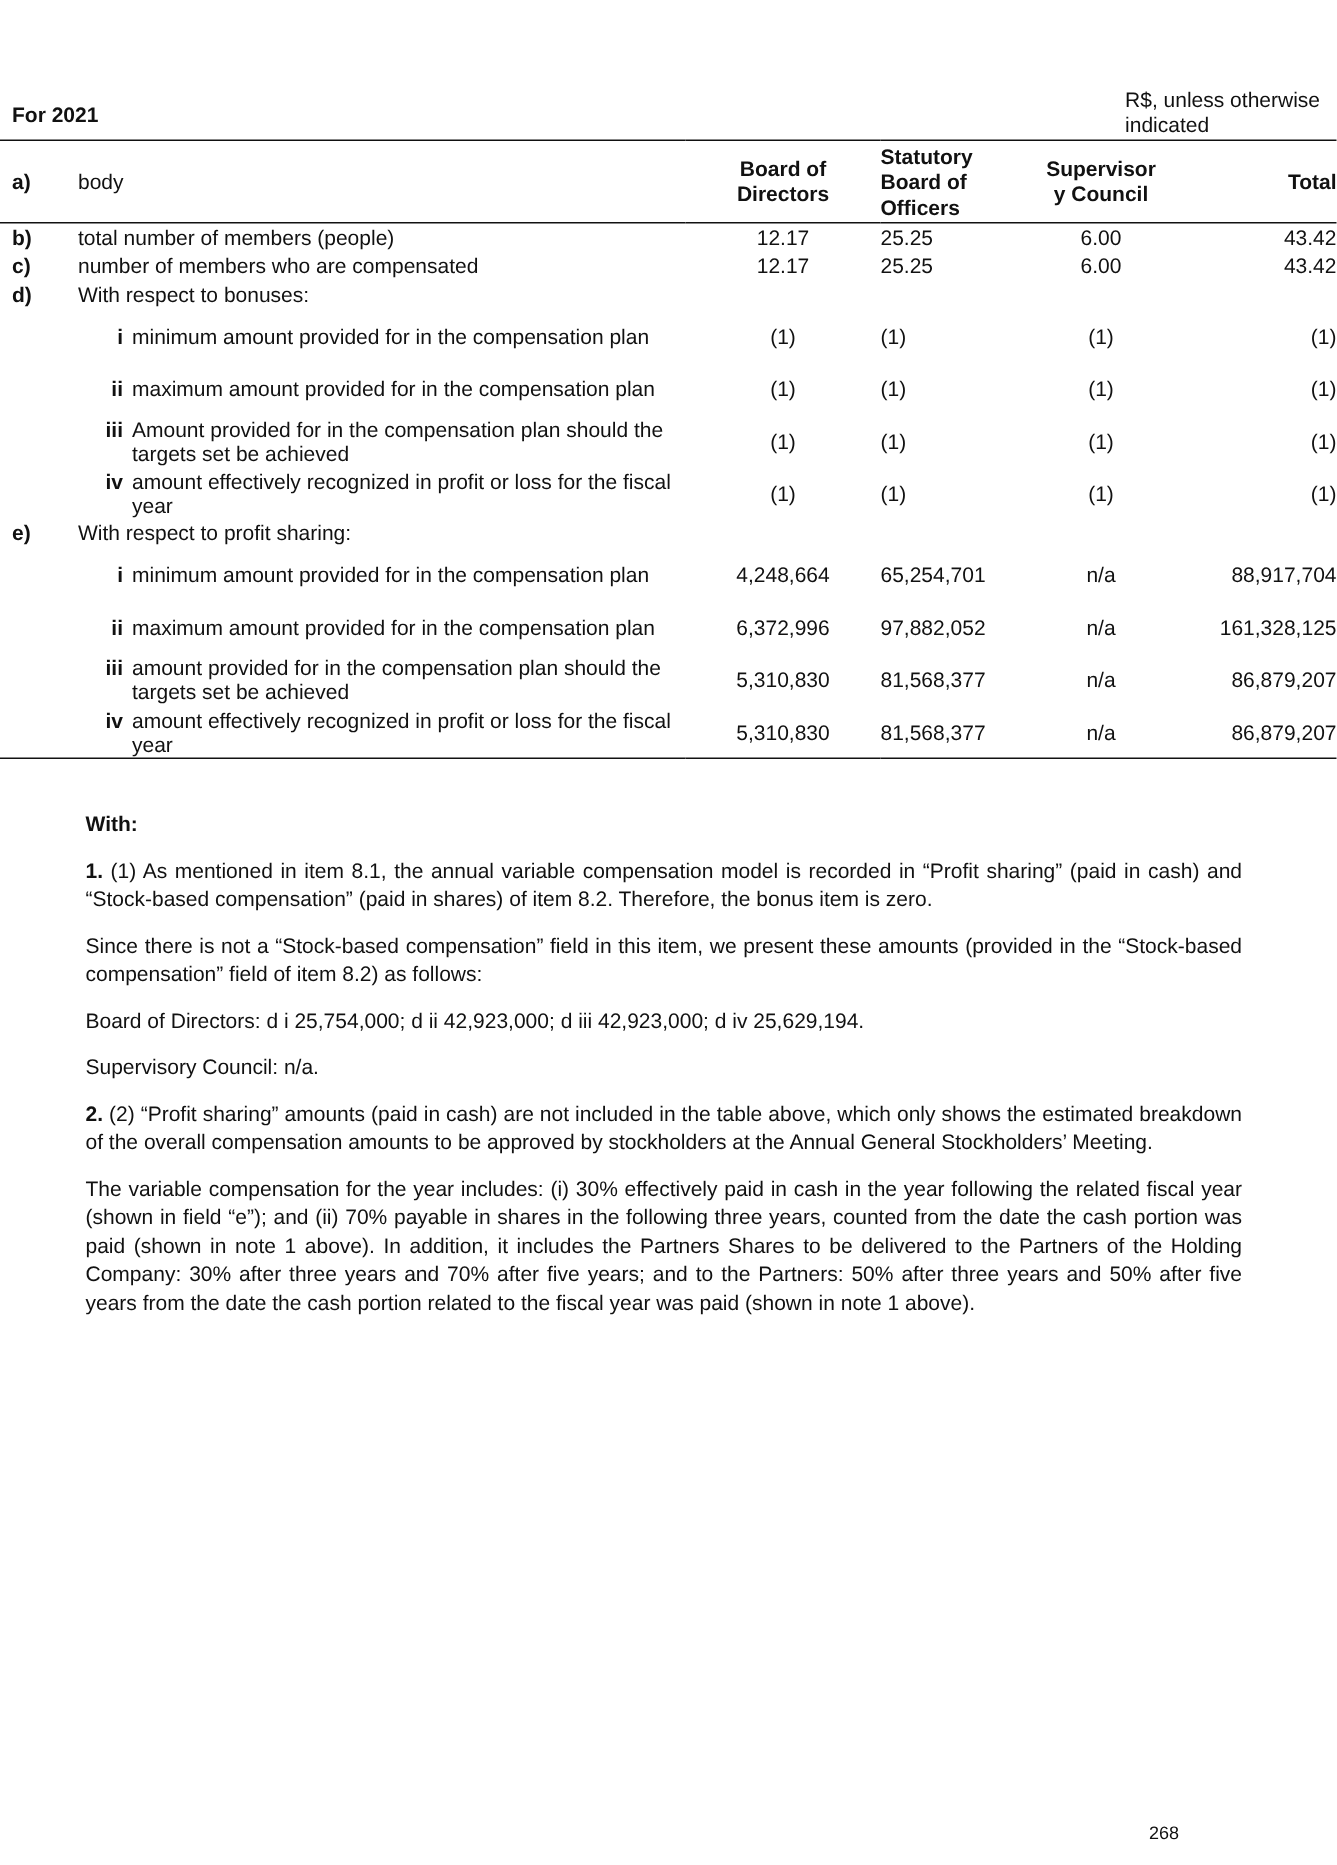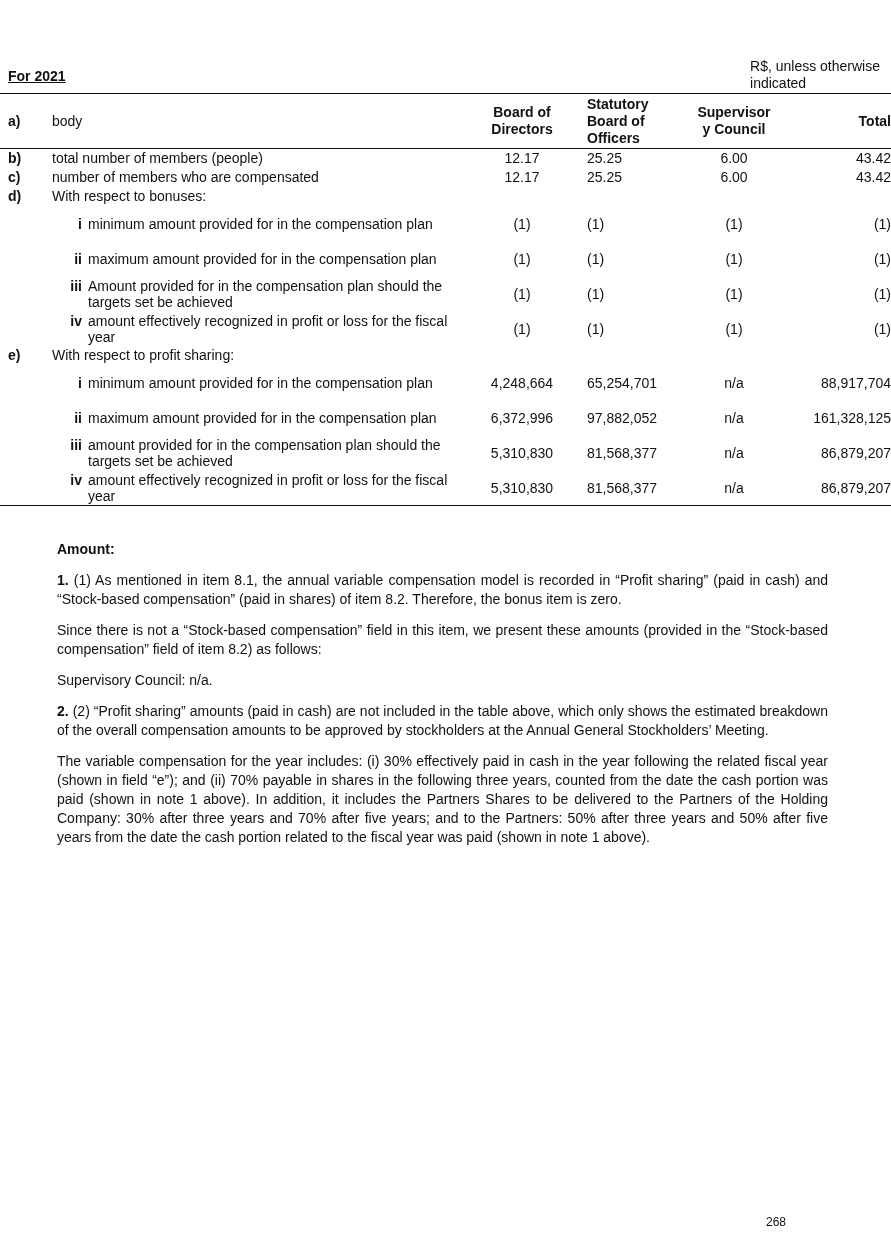--- a/index.html
+++ b/index.html
@@ -1,21 +1,21 @@
 <!DOCTYPE html>
 <html><head>
   <meta charset="utf-8">
   <style>
     html, body { margin: 0; padding: 0; background: #ffffff; }
     body {
       width: 891px; height: 1243px; position: relative; overflow: hidden;
       font-family: "Liberation Sans", sans-serif; color: #111111;
     }
     .caption-row { position: absolute; left: 0; top: 58px; width: 886px; height: 36px; }
-    .for-year { position: absolute; left: 8px; top: 10px; font-weight: bold; font-size: 14px; text-decoration: underline; }
+    .for-year { position: absolute; left: 8px; top: 10px; font-weight: bold; font-size: 14px; }
     .unit-note { position: absolute; right: 6px; top: 0; font-size: 14px; line-height: 17px; text-align: left; }
 
     .tbl { position: absolute; left: 0; top: 93px; width: 891px; border-collapse: collapse; font-size: 14px; }
     .tbl td { padding: 0; vertical-align: middle; }
     .tbl tr.head td { height: 54px; border-top: 1.5px solid #111; border-bottom: 1.5px solid #111; }
     .tbl tr.last td { border-bottom: 1.5px solid #111; }
     .c-letter { width: 44px; padding-left: 8px !important; font-weight: bold; }
     .c-desc { width: 405px; }
     .c-bod { width: 130px; text-align: center; }
     .c-sbo { width: 99px; }
@@ -199,21 +199,22 @@
         </td>
         <td class="c-bod">5,310,830</td>
         <td class="c-sbo">81,568,377</td>
         <td class="c-sc">n/a</td>
         <td class="c-tot">86,879,207</td>
       </tr>
     </tbody>
 </table>
 
 <div class="notes">
-  <p class="title">Amount:</p>
+  <p class="title">With:</p>
   <p><b>1.</b><span> (1) As mentioned in item 8.1, the annual variable compensation model is recorded in “Profit sharing” (paid in cash) and “Stock-based compensation” (paid in shares) of item 8.2. Therefore, the bonus item is zero.</span></p>
   <p>Since there is not a “Stock-based compensation” field in this item, we present these amounts (provided in the “Stock-based compensation” field of item 8.2) as follows:</p>
+  <p>Board of Directors: d i 25,754,000; d ii 42,923,000; d iii 42,923,000; d iv 25,629,194.</p>
   <p>Supervisory Council: n/a.</p>
   <p><b>2.</b><span> (2) “Profit sharing” amounts (paid in cash) are not included in the table above, which only shows the estimated breakdown of the overall compensation amounts to be approved by stockholders at the Annual General Stockholders’ Meeting.</span></p>
   <p>The variable compensation for the year includes: (i) 30% effectively paid in cash in the year following the related fiscal year (shown in field “e”); and (ii) 70% payable in shares in the following three years, counted from the date the cash portion was paid (shown in note 1 above). In addition, it includes the Partners Shares to be delivered to the Partners of the Holding Company: 30% after three years and 70% after five years; and to the Partners: 50% after three years and 50% after five years from the date the cash portion related to the fiscal year was paid (shown in note 1 above).</p>
 </div>
 
 <div class="page-num">268</div>
 
 </body></html>

